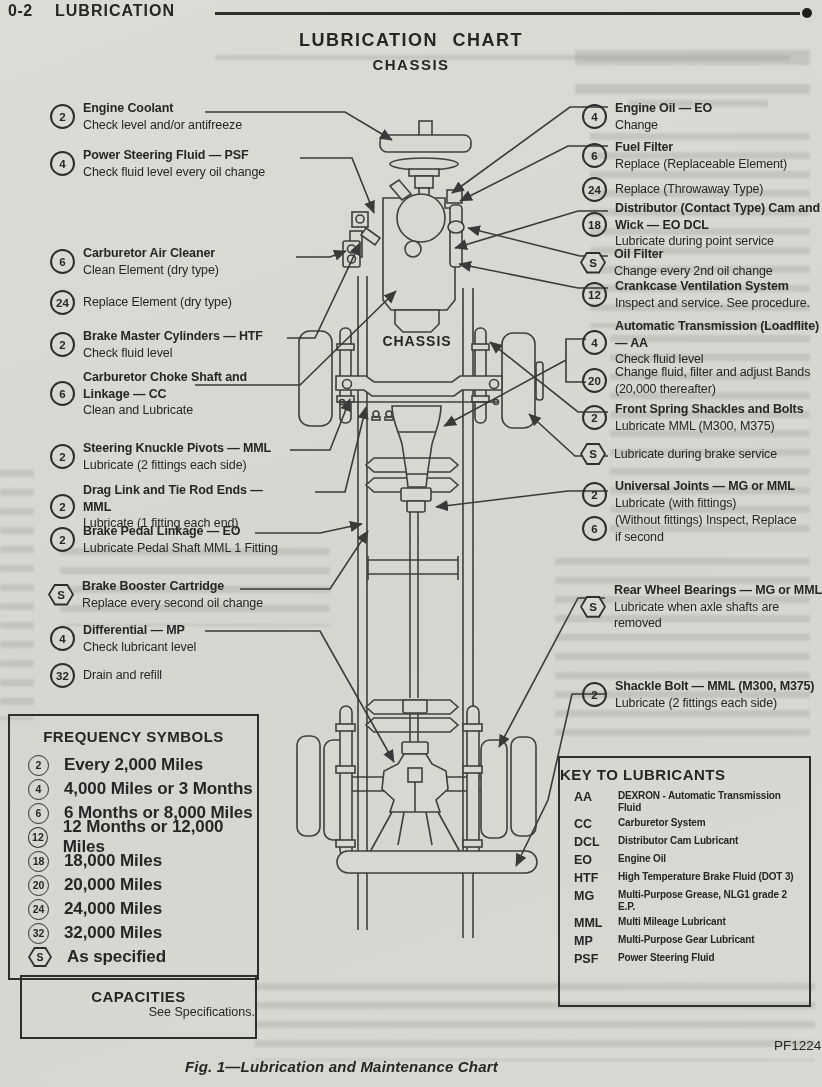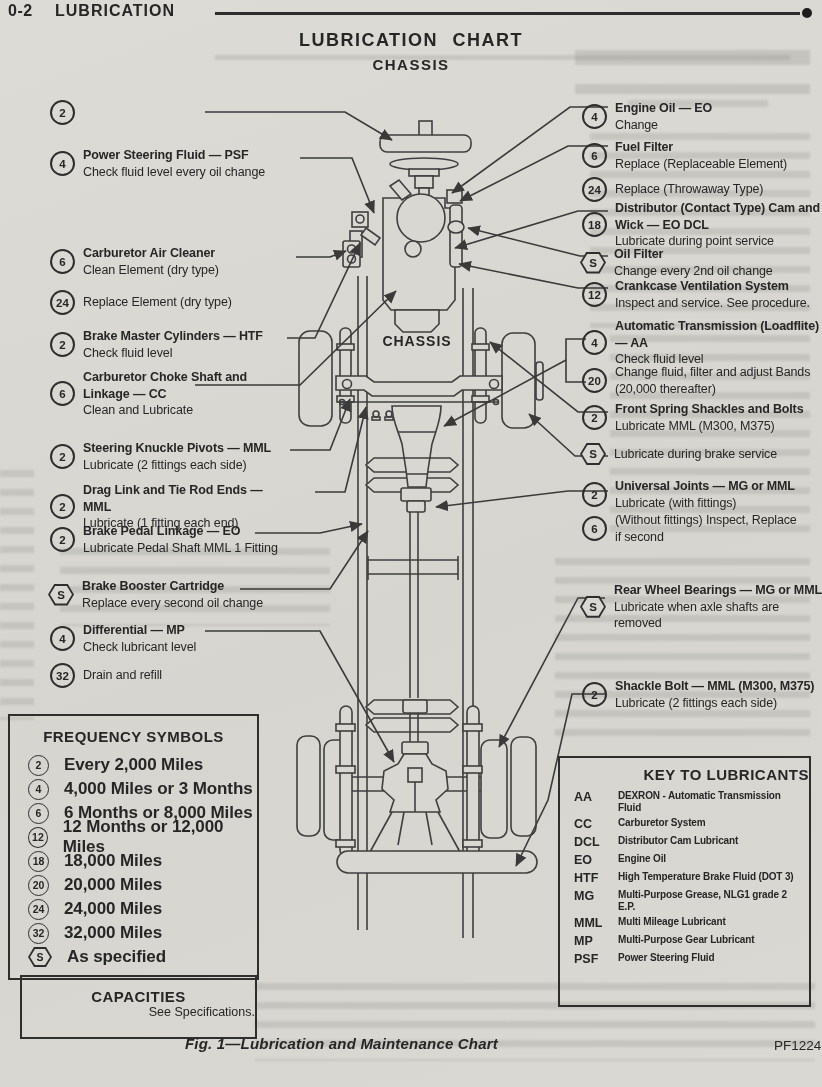--- a/index.html
+++ b/index.html
@@ -48,27 +48,27 @@
   .freq-rows{margin:10px 0 0 18px;}
   .freq-row{display:flex;align-items:center;gap:15px;margin-bottom:4px;height:20px;}
   .freq-row .circle{width:19px;height:19px;font-size:10.5px;border-width:1.8px;}
   .freq-row .hex{width:24px;height:20px;}
   .freq-row .hex-in{width:20px;height:16px;font-size:10.5px;}
   .freq-label{font-size:17px;font-weight:bold;letter-spacing:-.1px;}
   .cap-box{left:20px;top:975px;width:233px;height:60px;}
   .cap-title{text-align:center;font-size:15px;font-weight:bold;letter-spacing:.5px;margin-top:11px;}
   .cap-note{text-align:right;font-size:12.5px;margin-top:0;}
   .key-box{left:558px;top:756px;width:249px;height:247px;}
-  .key-title{text-align:right;font-size:15px;font-weight:bold;letter-spacing:.5px;margin-top:8px;margin-bottom:7px;}
+  .key-title{text-align:left;font-size:15px;font-weight:bold;letter-spacing:.5px;margin-top:8px;margin-bottom:7px;}
   .key-row{display:flex;margin:0 0 4px 14px;}
   .key-code{width:44px;font-size:12.5px;font-weight:bold;flex:0 0 auto;}
   .key-name{font-size:10px;font-weight:bold;width:180px;line-height:1.15;letter-spacing:-.15px;}
   
   .partnum{position:absolute;left:774px;top:1038px;font-size:13.5px;z-index:2;}
-  .caption{position:absolute;left:0;top:1035px;width:683px;text-align:center;
+  .caption{position:absolute;left:0;top:1058px;width:683px;text-align:center;
     font-size:15px;font-weight:bold;font-style:italic;z-index:2;letter-spacing:.2px;}
 </style>
 </head>
 <body>
 
 <div class="page">
 
   <div class="ghost ghost-big" style="left:575px;top:50px;width:235px;height:44px;"></div>
   <div class="ghost-line" style="position:absolute;left:215px;top:55px;width:575px;height:5px;z-index:0;"></div>
   <div class="ghost" style="left:628px;top:100px;width:140px;height:18px;"></div>
@@ -209,20 +209,24 @@
       <polyline points="608,491 568,491 436,507" marker-end="url(#arr)"></polyline>
       <polyline points="605,598 578,598 499,747" marker-end="url(#arr)"></polyline>
       <polyline points="605,694 572,694 548,800 516,866" marker-end="url(#arr)"></polyline>
     </g>
   </svg>
 
   <div class="diagram-label">CHASSIS</div>
 
   <div class="callout lc" style="left:50px;top:100px;">
     <span class="sym circle">2</span>
+    <div class="ctext">
+        <div class="ctitle">Engine Coolant</div>
+      <div>Check level and/or antifreeze</div>
+      </div>
   </div>
   <div class="callout lc" style="left:50px;top:147px;">
     <span class="sym circle">4</span>
     <div class="ctext">
         <div class="ctitle">Power Steering Fluid — PSF</div>
       <div>Check fluid level every oil change</div>
       </div>
   </div>
   <div class="callout lc" style="left:50px;top:245px;">
     <span class="sym circle">6</span>

